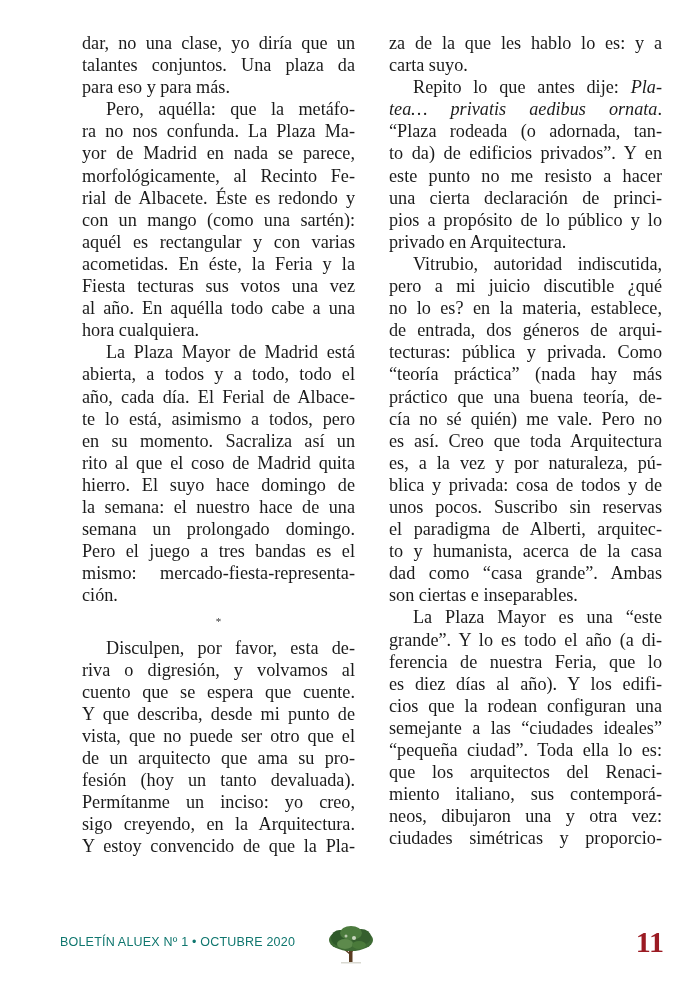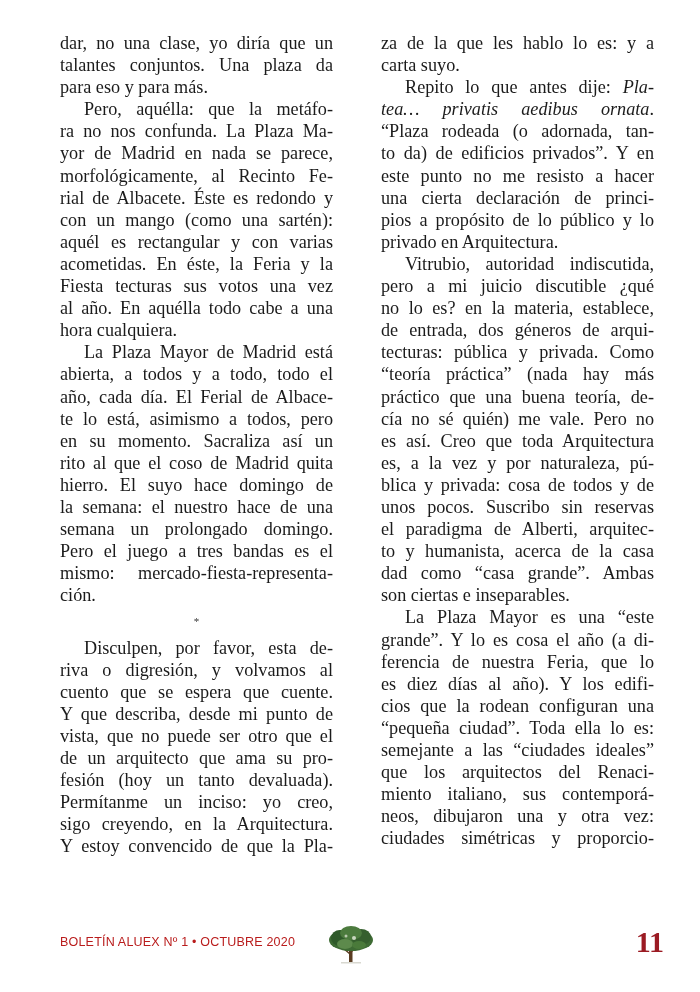--- a/index.html
+++ b/index.html
@@ -6,35 +6,36 @@
   body { width: 700px; height: 992px; position: relative; overflow: hidden; }
   .col {
     position: absolute;
     top: 32px;
     width: 273px;
     font-family: "Liberation Serif", "DejaVu Serif", serif;
     font-size: 18.2px;
     line-height: 22.1px;
     color: #1b1b1b;
     text-align: justify;
+    margin-left: 22px;
   }
   .col-left { left: 60px; }
-  .col-right { left: 381px; }
+  .col-right { left: 367px; }
   .line { display: block; white-space: nowrap; text-align-last: justify; height: 22.1px; }
   .line.last { text-align-last: left; }
   .line.indent { padding-left: 24px; }
   .sep { display: block; text-align: center; font-size: 11px; height: 22.1px; line-height: 30px; color: #333; }
   .gap { display: block; height: 8px; }
   em { font-style: italic; }
   .footer-left {
     position: absolute;
     left: 60px; top: 935px;
     font-family: "Liberation Sans", "DejaVu Sans", sans-serif;
     font-size: 12.5px;
-    color: #b91c1c;
+    color: #0f766e;
     letter-spacing: 0.2px;
   }
   .footer-tree { position: absolute; left: 325px; top: 924px; width: 52px; height: 42px; }
   .page-number {
     position: absolute;
     right: 36px; top: 925px;
     font-family: "Liberation Serif", "DejaVu Serif", serif;
     font-size: 30px;
     color: #9b1b23;
     font-weight: bold;
@@ -104,26 +105,26 @@
     <span class="line">cía no sé quién) me vale. Pero no</span>
     <span class="line">es así. Creo que toda Arquitectura</span>
     <span class="line">es, a la vez y por naturaleza, pú-</span>
     <span class="line">blica y privada: cosa de todos y de</span>
     <span class="line">unos pocos. Suscribo sin reservas</span>
     <span class="line">el paradigma de Alberti, arquitec-</span>
     <span class="line">to y humanista, acerca de la casa</span>
     <span class="line">dad como “casa grande”. Ambas</span>
     <span class="line last">son ciertas e inseparables.</span>
     <span class="line indent">La Plaza Mayor es una “este</span>
-    <span class="line">grande”. Y lo es cosa el año (a di-</span>
+    <span class="line">grande”. Y lo es todo el año (a di-</span>
     <span class="line">ferencia de nuestra Feria, que lo</span>
     <span class="line">es diez días al año). Y los edifi-</span>
     <span class="line">cios que la rodean configuran una</span>
+    <span class="line">semejante a las “ciudades ideales”</span>
     <span class="line">“pequeña ciudad”. Toda ella lo es:</span>
-    <span class="line">semejante a las “ciudades ideales”</span>
     <span class="line">que los arquitectos del Renaci-</span>
     <span class="line">miento italiano, sus contemporá-</span>
     <span class="line">neos, dibujaron una y otra vez:</span>
     <span class="line">ciudades simétricas y proporcio-</span>
   </div>
 
 <div class="footer-left">BOLETÍN ALUEX Nº 1 • OCTUBRE 2020</div>
 
 <div class="footer-tree">
   <svg width="52" height="42" viewBox="0 0 52 42">

